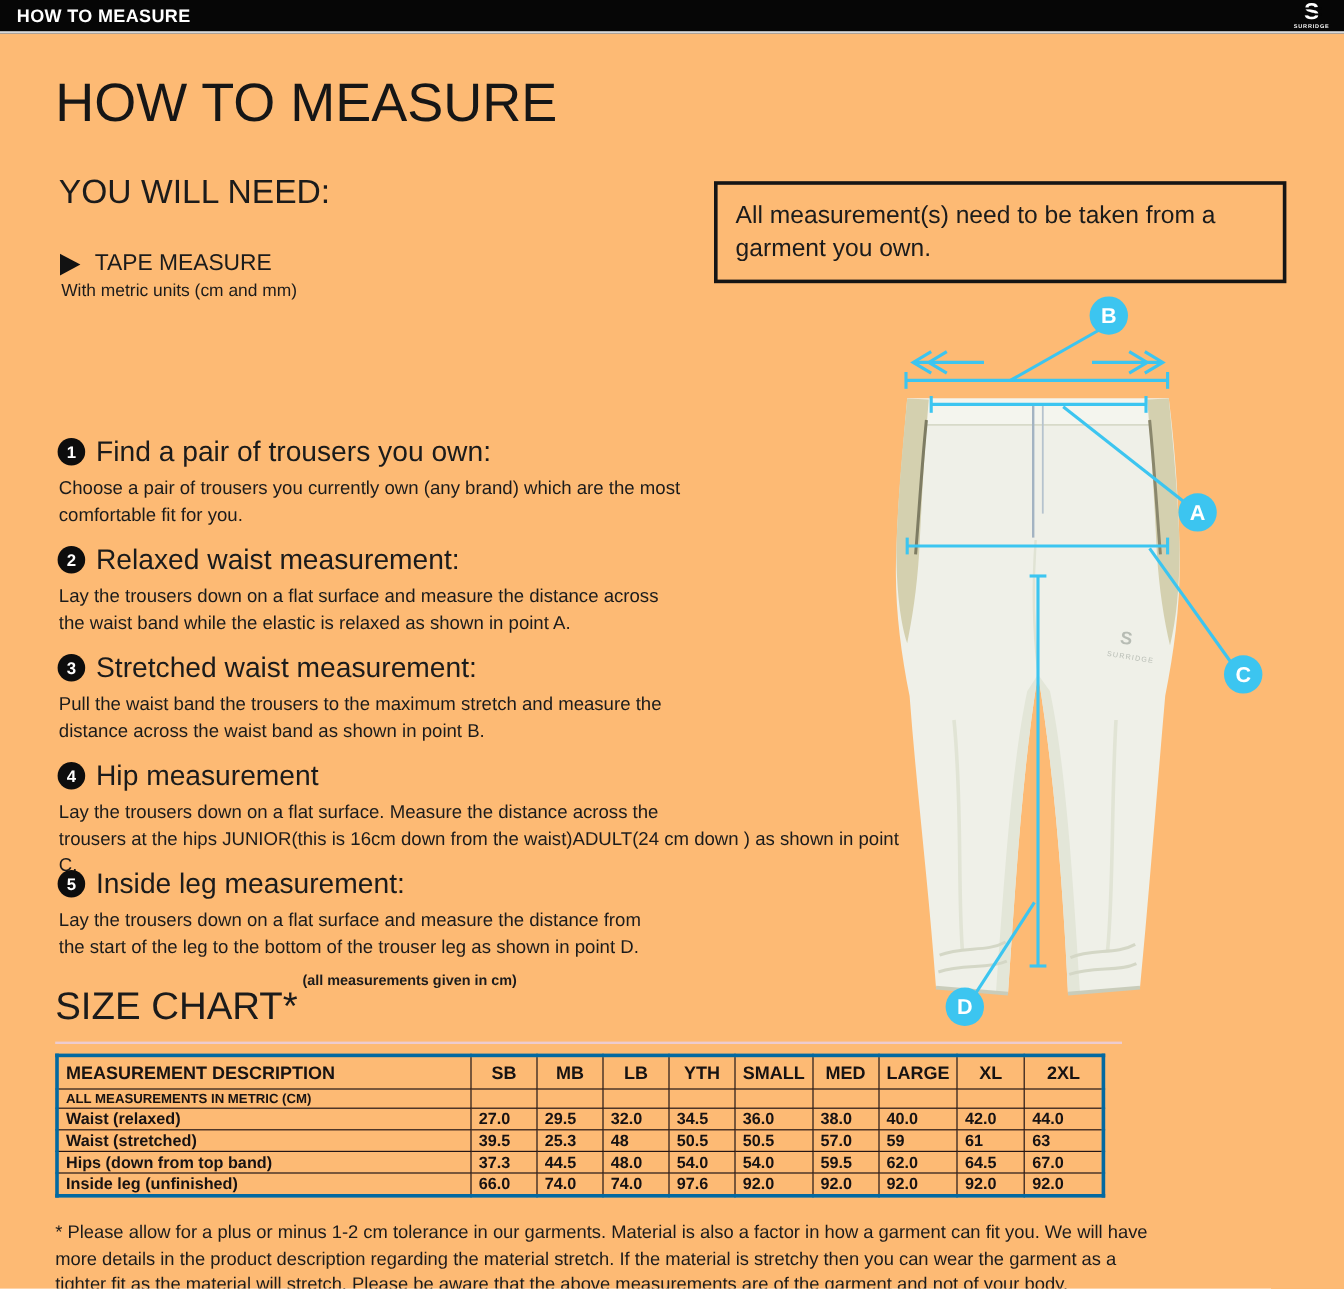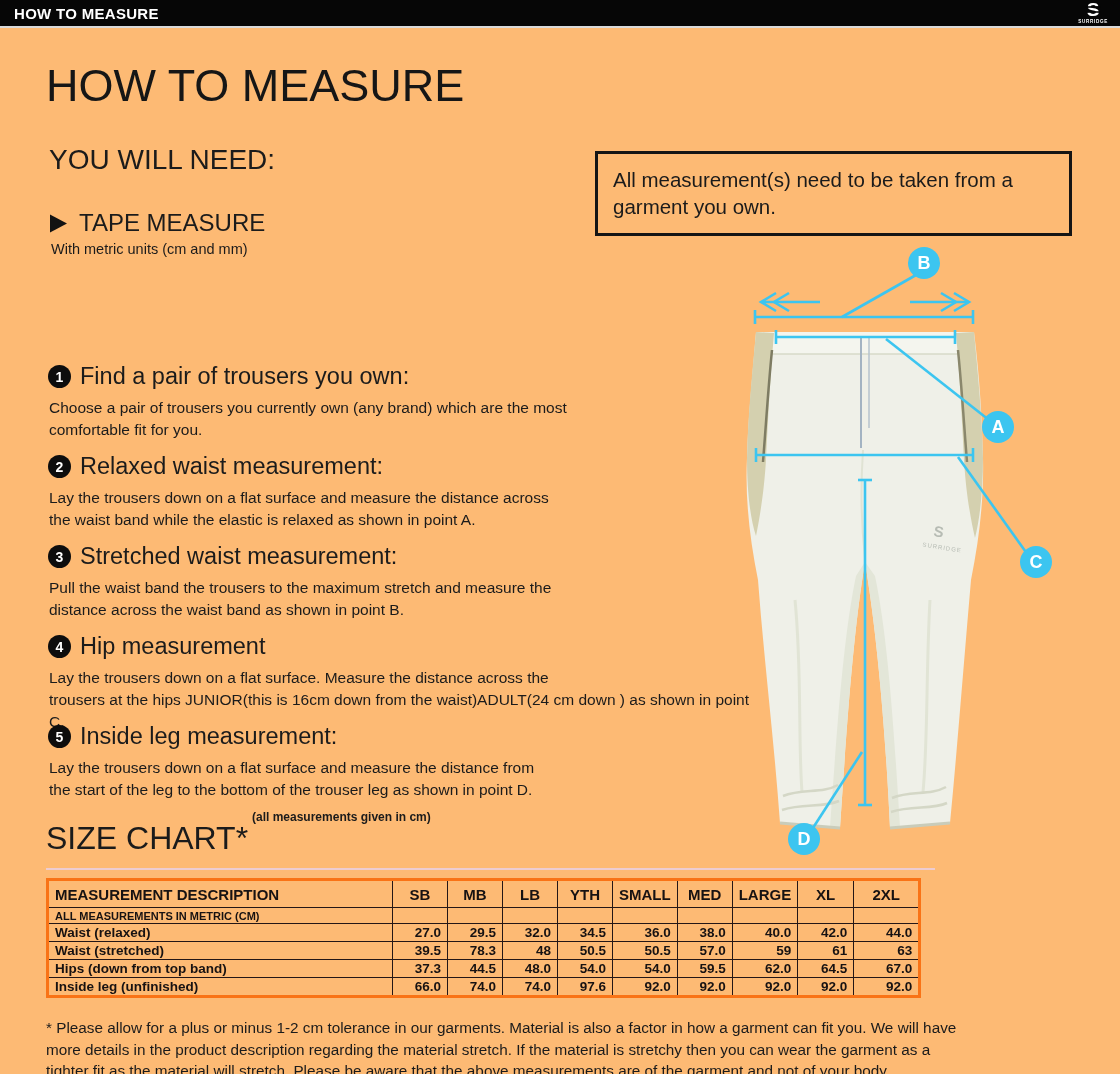--- a/index.html
+++ b/index.html
@@ -13,21 +13,21 @@
   .topbar-title{color:#fff;font-size:15px;font-weight:700;letter-spacing:.3px;}
   .brand{display:flex;flex-direction:column;align-items:center;line-height:1;margin-right:4px;}
   .brand-name{color:#fff;font-size:4.6px;font-weight:700;letter-spacing:.7px;margin-top:1px;}
 
   h1.page-title{position:absolute;left:46px;top:60px;margin:0;font-size:45px;font-weight:400;color:#161616;}
 
   .need-heading{position:absolute;left:49px;top:144px;margin:0;font-size:28px;font-weight:400;text-align:right;}
   .need-item{position:absolute;left:49px;}
   .need-item.n1{top:209px;} .need-item.n2{top:281px;}
   .need-row{display:flex;align-items:center;gap:11px;}
-  .need-label{font-size:24px;}
+  .need-label{font-size:19px;}
   .need-desc{font-size:14.5px;margin-top:4px;margin-left:2px;}
 
   .notice-box{position:absolute;left:595px;top:151px;width:441px;border:3px solid #151515;
               padding:12px 15px;font-size:20.5px;line-height:1.33;}
 
   .step{position:absolute;left:48px;width:720px;}
   .step.s1{top:363px;} .step.s2{top:453px;} .step.s3{top:543px;} .step.s4{top:633px;} .step.s5{top:723px;}
   .step-head{display:flex;align-items:center;gap:9px;}
   .step-num{width:23px;height:23px;border-radius:50%;background:#0d0d0d;color:#fff;
             font-size:14px;font-weight:700;display:flex;align-items:center;justify-content:center;flex:0 0 auto;}
@@ -35,26 +35,26 @@
   .step-body{margin:7px 0 0 1px;font-size:15.5px;line-height:1.42;}
   .pre{white-space:pre-line;}
 
   .figure{position:absolute;left:690px;top:240px;}
 
   .chart-heading{position:absolute;left:46px;top:820px;margin:0;font-size:32px;font-weight:400;}
   .chart-note{position:absolute;left:252px;top:810px;font-size:12px;font-weight:bold;}
   .hairline{position:absolute;left:46px;top:868px;width:889px;height:2px;background:#edccd0;}
 
   table.size-table{position:absolute;left:46px;top:878px;border-collapse:collapse;table-layout:fixed;
-                   border:3px solid #f97316;color:#171212;}
+                   border:3px solid #0369a1;color:#171212;}
   .size-table th,.size-table td{border:1.6px solid #241616;padding:1px 6px;overflow:hidden;white-space:nowrap;}
   .size-table thead th{font-size:15px;font-weight:700;height:24px;text-align:center;}
   .size-table thead th.first{text-align:left;}
   .size-table tr.metric td{font-size:11px;font-weight:700;height:13px;text-align:left;}
-  .size-table tbody td{font-size:13.5px;font-weight:700;height:15px;text-align:right;}
+  .size-table tbody td{font-size:13.5px;font-weight:700;height:15px;text-align:left;}
   .size-table tbody td.label{text-align:left;}
 
   .footer-note{position:absolute;left:46px;top:1017px;width:1052px;margin:0;
                font-size:15.3px;line-height:21.5px;}
 </style>
 </head>
 <body>
 
 <div class="page">
 
@@ -264,21 +264,21 @@
         <td>34.5</td>
         <td>36.0</td>
         <td>38.0</td>
         <td>40.0</td>
         <td>42.0</td>
         <td>44.0</td>
       </tr>
       <tr>
         <td class="label">Waist (stretched)</td>
         <td>39.5</td>
-        <td>78.3</td>
+        <td>25.3</td>
         <td>48</td>
         <td>50.5</td>
         <td>50.5</td>
         <td>57.0</td>
         <td>59</td>
         <td>61</td>
         <td>63</td>
       </tr>
       <tr>
         <td class="label">Hips (down from top band)</td>

